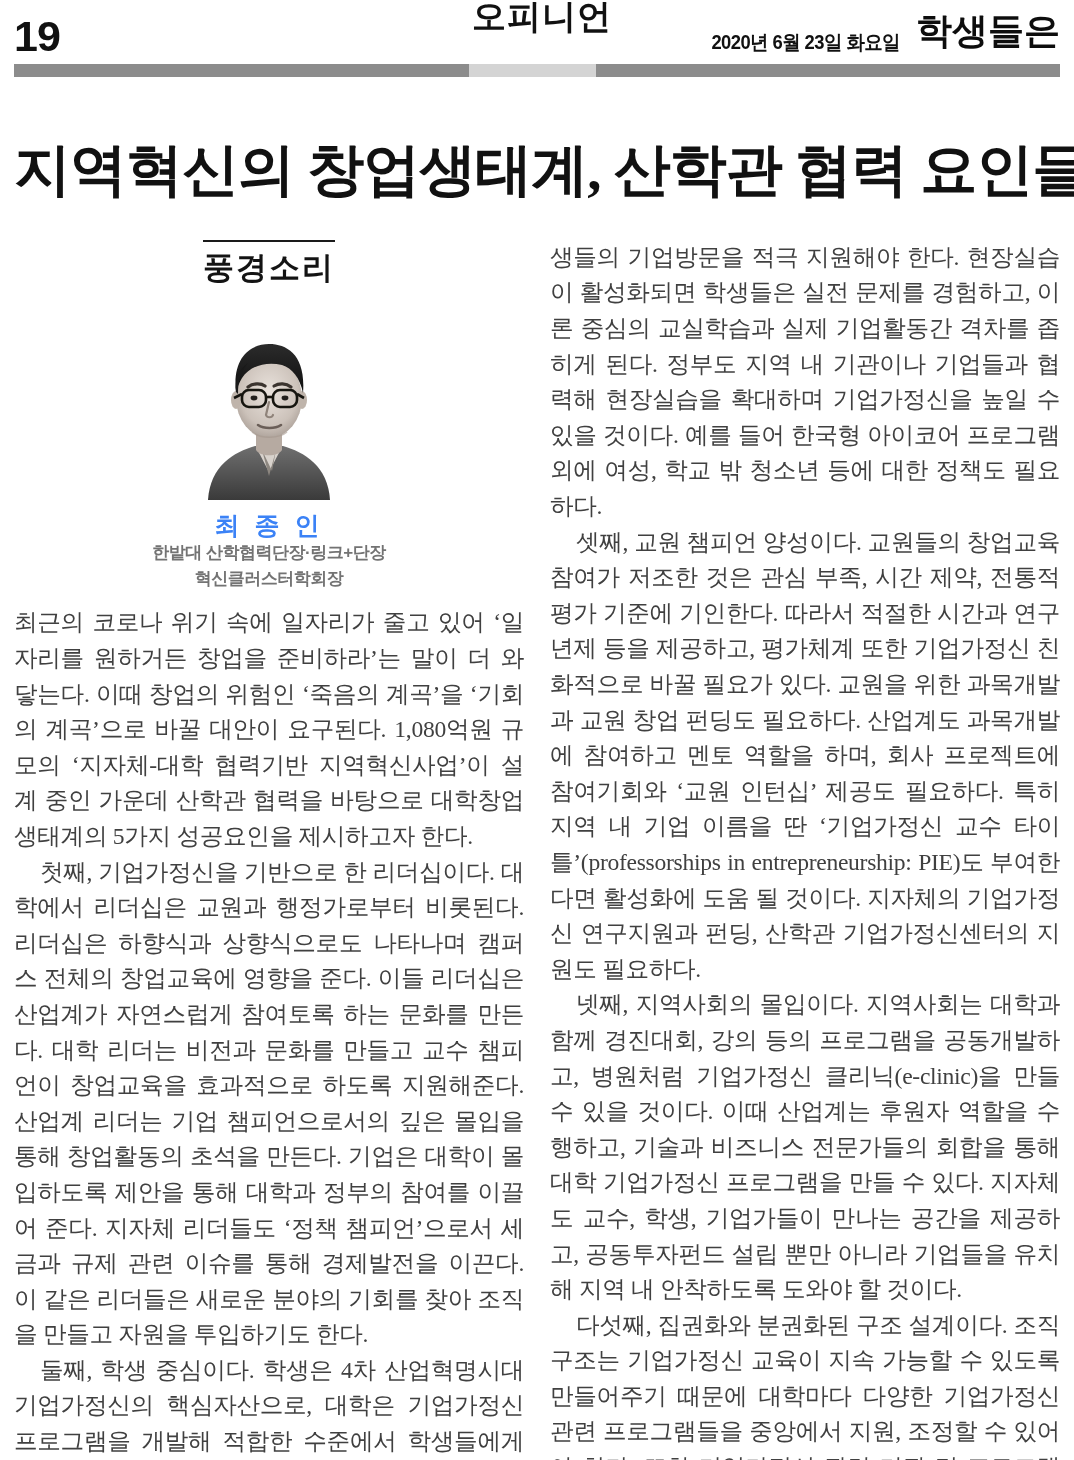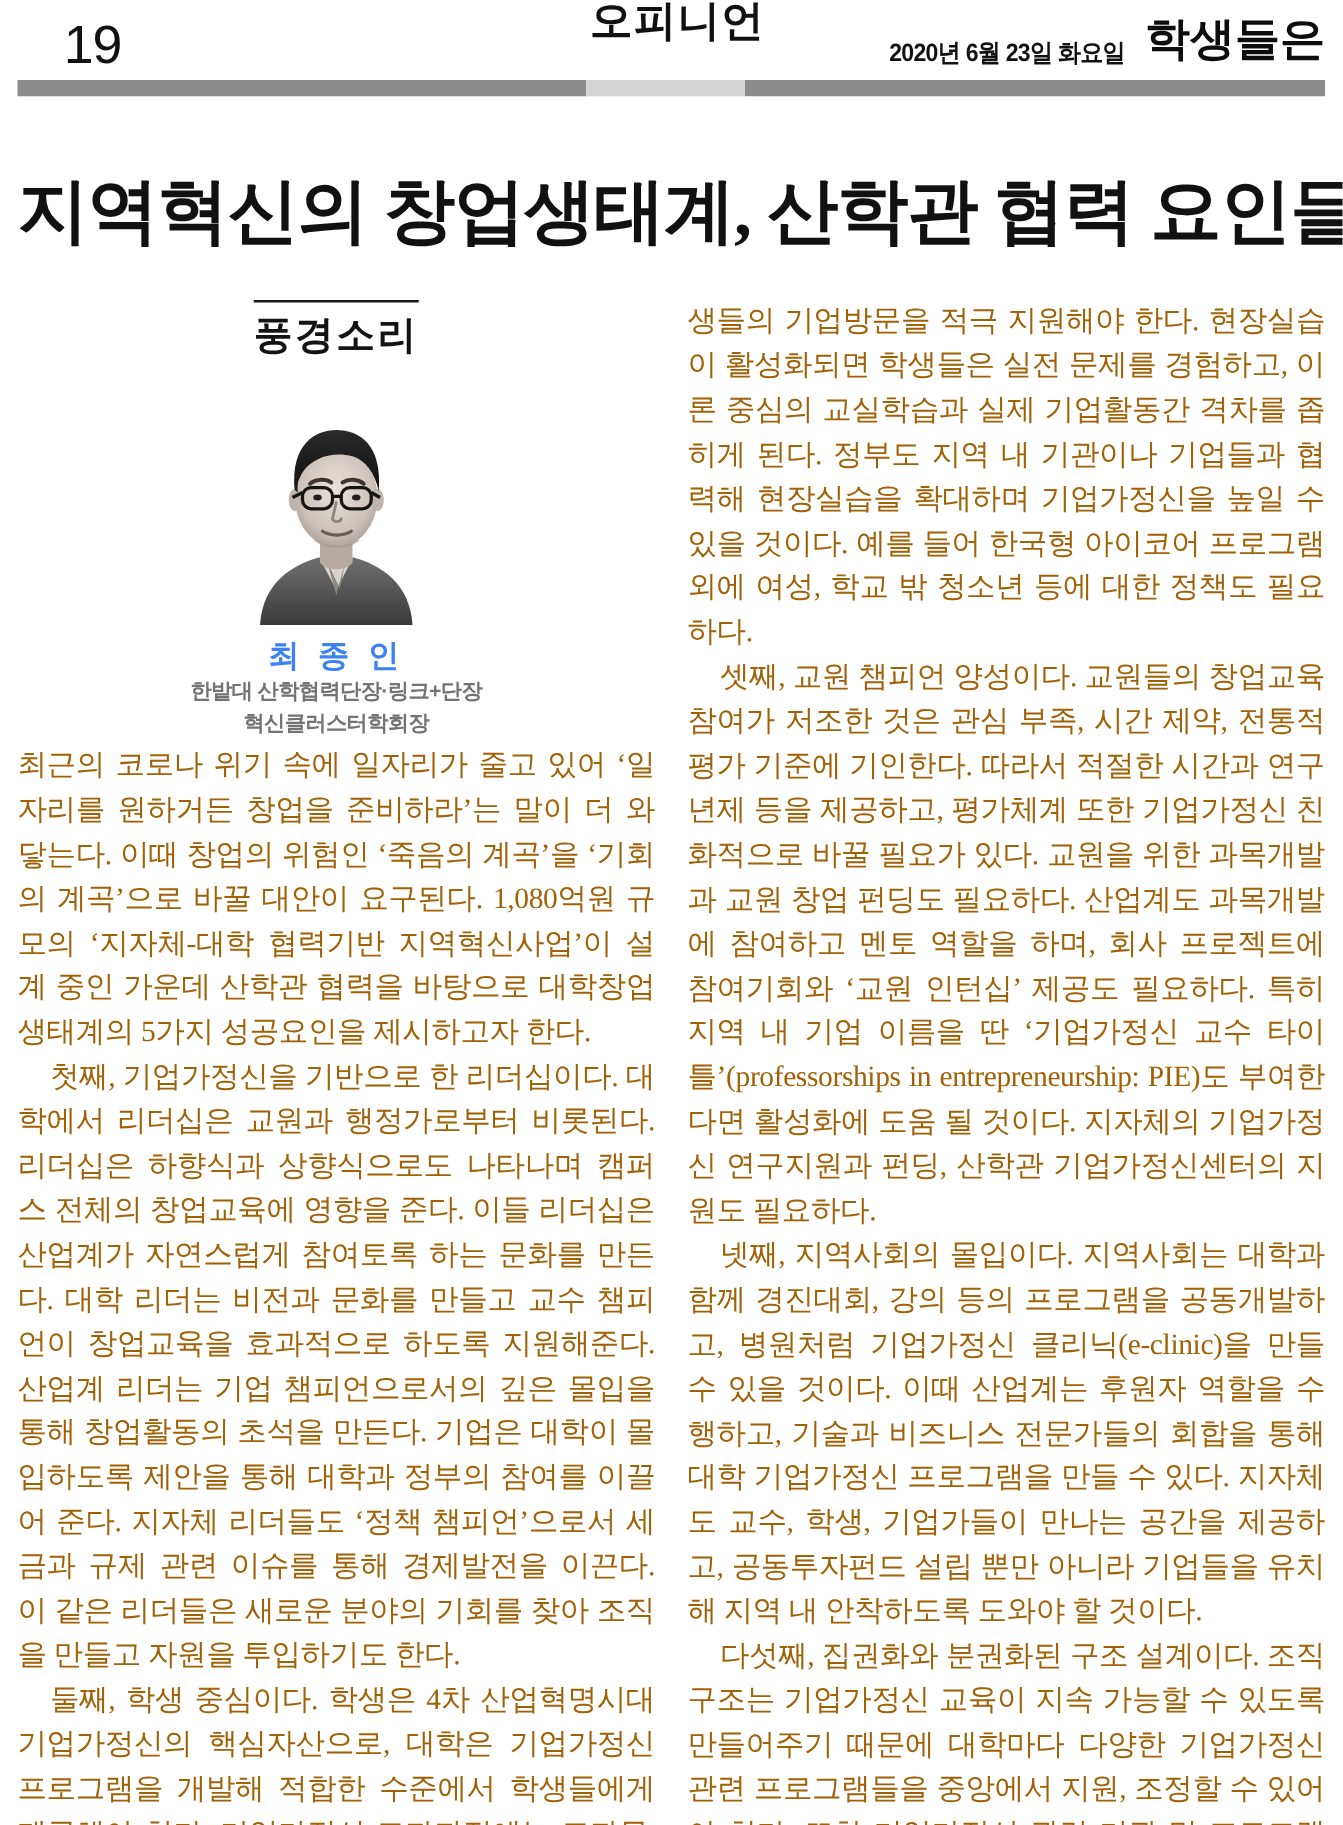--- a/index.html
+++ b/index.html
@@ -28,27 +28,26 @@
   
   .masthead {
     height: 60px;
     display: flex;
     align-items: flex-end;
     position: relative;
   }
   .page-number {
     font-family: "Liberation Sans", sans-serif;
     font-size: 43px;
-    font-weight: normal;
+    font-weight: bold;
     line-height: 1;
     letter-spacing: -1px;
     color: #111;
     padding-bottom: 2px;
     width: 120px;
-    text-align: center;
   }
   .section-title {
     position: absolute;
     left: 0;
     right: 0;
     bottom: 20px;
     text-align: center;
     font-family: "Liberation Sans", sans-serif;
     font-size: 34px;
     font-weight: bold;
@@ -112,21 +111,21 @@
     gap: 26px;
   }
   .col {
     width: 514px;
     position: relative;
   }
 
   
   .byline-block {
     text-align: center;
-    margin-bottom: 4px;
+    margin-bottom: 14px;
   }
   .column-name-wrap {
     display: inline-block;
     padding-top: 10px;
     border-top: 2px solid #1a1a1a;
     margin-bottom: 12px;
   }
   .column-name {
     font-family: "Liberation Sans", sans-serif;
     font-size: 31px;
@@ -164,21 +163,21 @@
 
   
   .body-text p {
     margin: 0;
     font-family: "Liberation Serif", "DejaVu Serif", serif;
     font-size: 23.6px;
     line-height: 35.6px;
     letter-spacing: -0.3px;
     text-align: justify;
     text-justify: inter-character;
-    color: #a16207;
+    color: #404040;
     word-break: break-all;
   }
   .body-text p + p { text-indent: 1.1em; }
   .body-text p.no-indent { text-indent: 0; }
 
   .col-left .body-text { margin-top: 2px; }
   .col-right .body-text { margin-top: 0; }
 </style>
 </head>
 <body>

